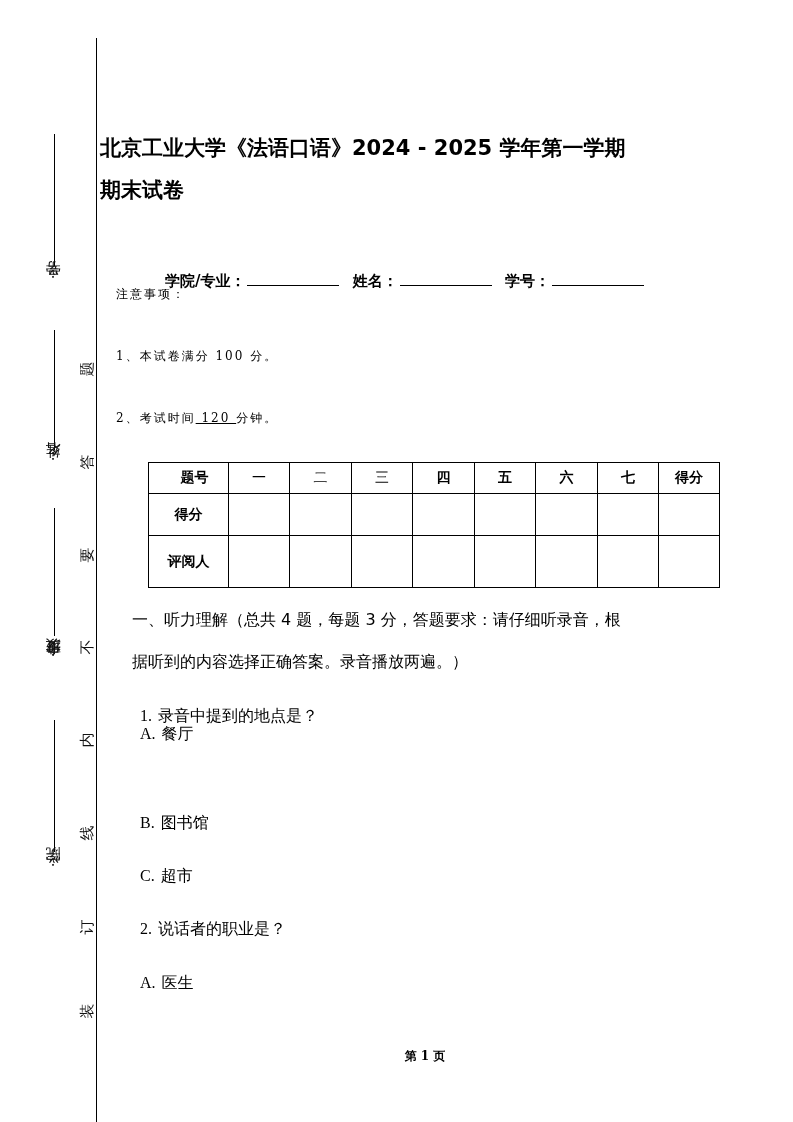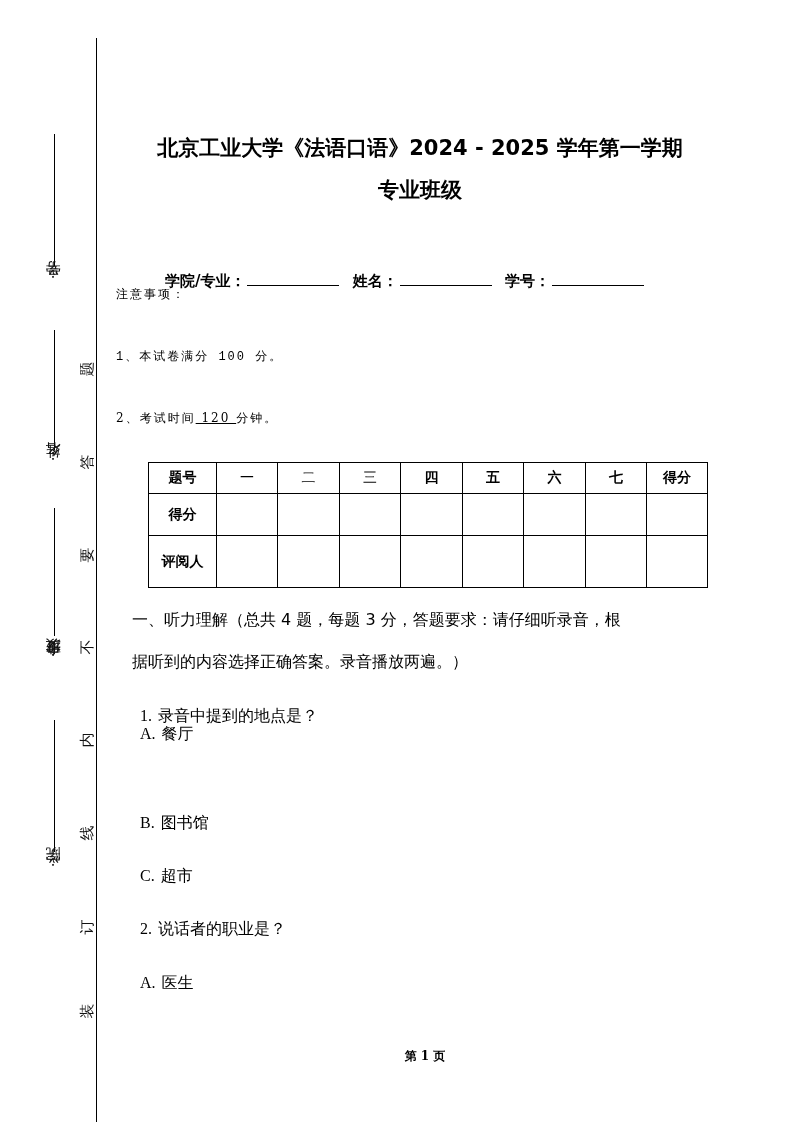--- a/index.html
+++ b/index.html
@@ -3,21 +3,21 @@
 <meta charset="utf-8">
 <style>
   html, body { margin:0; padding:0; background:#ffffff; }
   body { width:793px; height:1122px; position:relative; overflow:hidden; color:#000;
          font-family: "DejaVu Serif", "Liberation Serif", serif; }
   .vline { position:absolute; background:#000; width:1px; }
   .vtext { position:absolute; writing-mode: vertical-rl; transform: rotate(180deg);
            font-family:"DejaVu Sans", sans-serif; font-size:15px; letter-spacing:1px; color:#111; }
   .vchar { position:absolute; font-family:"DejaVu Sans", sans-serif; font-size:15px;
            transform: rotate(-90deg); color:#111; width:18px; text-align:center; line-height:18px; }
-  .title { position:absolute; left:100px; width:640px; text-align:center;
+  .title { position:absolute; left:100px; width:640px; text-align:left;
            font-family:"DejaVu Sans", sans-serif; font-weight:bold; font-size:21px; }
   .info-row { position:absolute; left:165px; top:230px; font-family:"DejaVu Sans", sans-serif;
               font-weight:bold; font-size:15px; white-space:nowrap;margin-top:40px; }
   .blank { display:inline-block; width:92px; border-bottom:1px solid #000; height:15px;
            vertical-align:baseline; margin:0 8px 0 2px; }
   .line-text { position:absolute; left:116px; font-size:12px; letter-spacing:2px; white-space:nowrap; }
   .u { text-decoration: underline; }
   table.score { position:absolute; left:148px; top:462px; border-collapse:collapse;
                 font-family:"DejaVu Sans", sans-serif; font-size:14px; font-weight:bold; }
   table.score td { border:1px solid #000; text-align:center; padding:0; }
@@ -44,38 +44,38 @@
 <div class="vchar" style="left:78px; top:360px;">题</div>
 <div class="vchar" style="left:78px; top:453px;">答</div>
 <div class="vchar" style="left:78px; top:546px;">要</div>
 <div class="vchar" style="left:78px; top:638px;">不</div>
 <div class="vchar" style="left:78px; top:731px;">内</div>
 <div class="vchar" style="left:78px; top:824px;">线</div>
 <div class="vchar" style="left:78px; top:918px;">订</div>
 <div class="vchar" style="left:78px; top:1002px;">装</div>
 
 <div class="title" style="top:134px;">北京工业大学《法语口语》2024 - 2025 学年第一学期</div>
-<div class="title" style="top:176px;">专业班级</div>
+<div class="title" style="top:176px;">期末试卷</div>
 
 <div class="info-row">
   <span>学院/专业：</span><span class="blank"></span>
   <span>姓名：</span><span class="blank"></span>
   <span>学号：</span><span class="blank"></span>
 </div>
 
 <div class="line-text" style="top:286px;">注意事项：</div>
-<div class="line-text" style="top:348px;font-family:Liberation Mono, monospace;">1、本试卷满分 100 分。</div>
+<div class="line-text" style="top:348px;">1、本试卷满分 100 分。</div>
 <div class="line-text" style="top:410px;">
   <span>2、考试时间</span><span class="u"> 120 </span><span>分钟。</span>
 </div>
 
 <table class="score">
   <tbody>
       <tr style="height:31px;">
-    <td style="width:67px;">题号</td>
+    <td style="width:67px;padding-left:12px;">题号</td>
     <td style="width:60px; font-weight:normal;">一</td>
     <td style="width:61px; font-weight:normal;">二</td>
     <td style="width:60px; font-weight:normal;">三</td>
     <td style="width:61px;">四</td>
     <td style="width:60px;">五</td>
     <td style="width:61px;">六</td>
     <td style="width:60px;">七</td>
     <td style="width:60px;">得分</td>
   </tr>
   <tr style="height:42px;">

